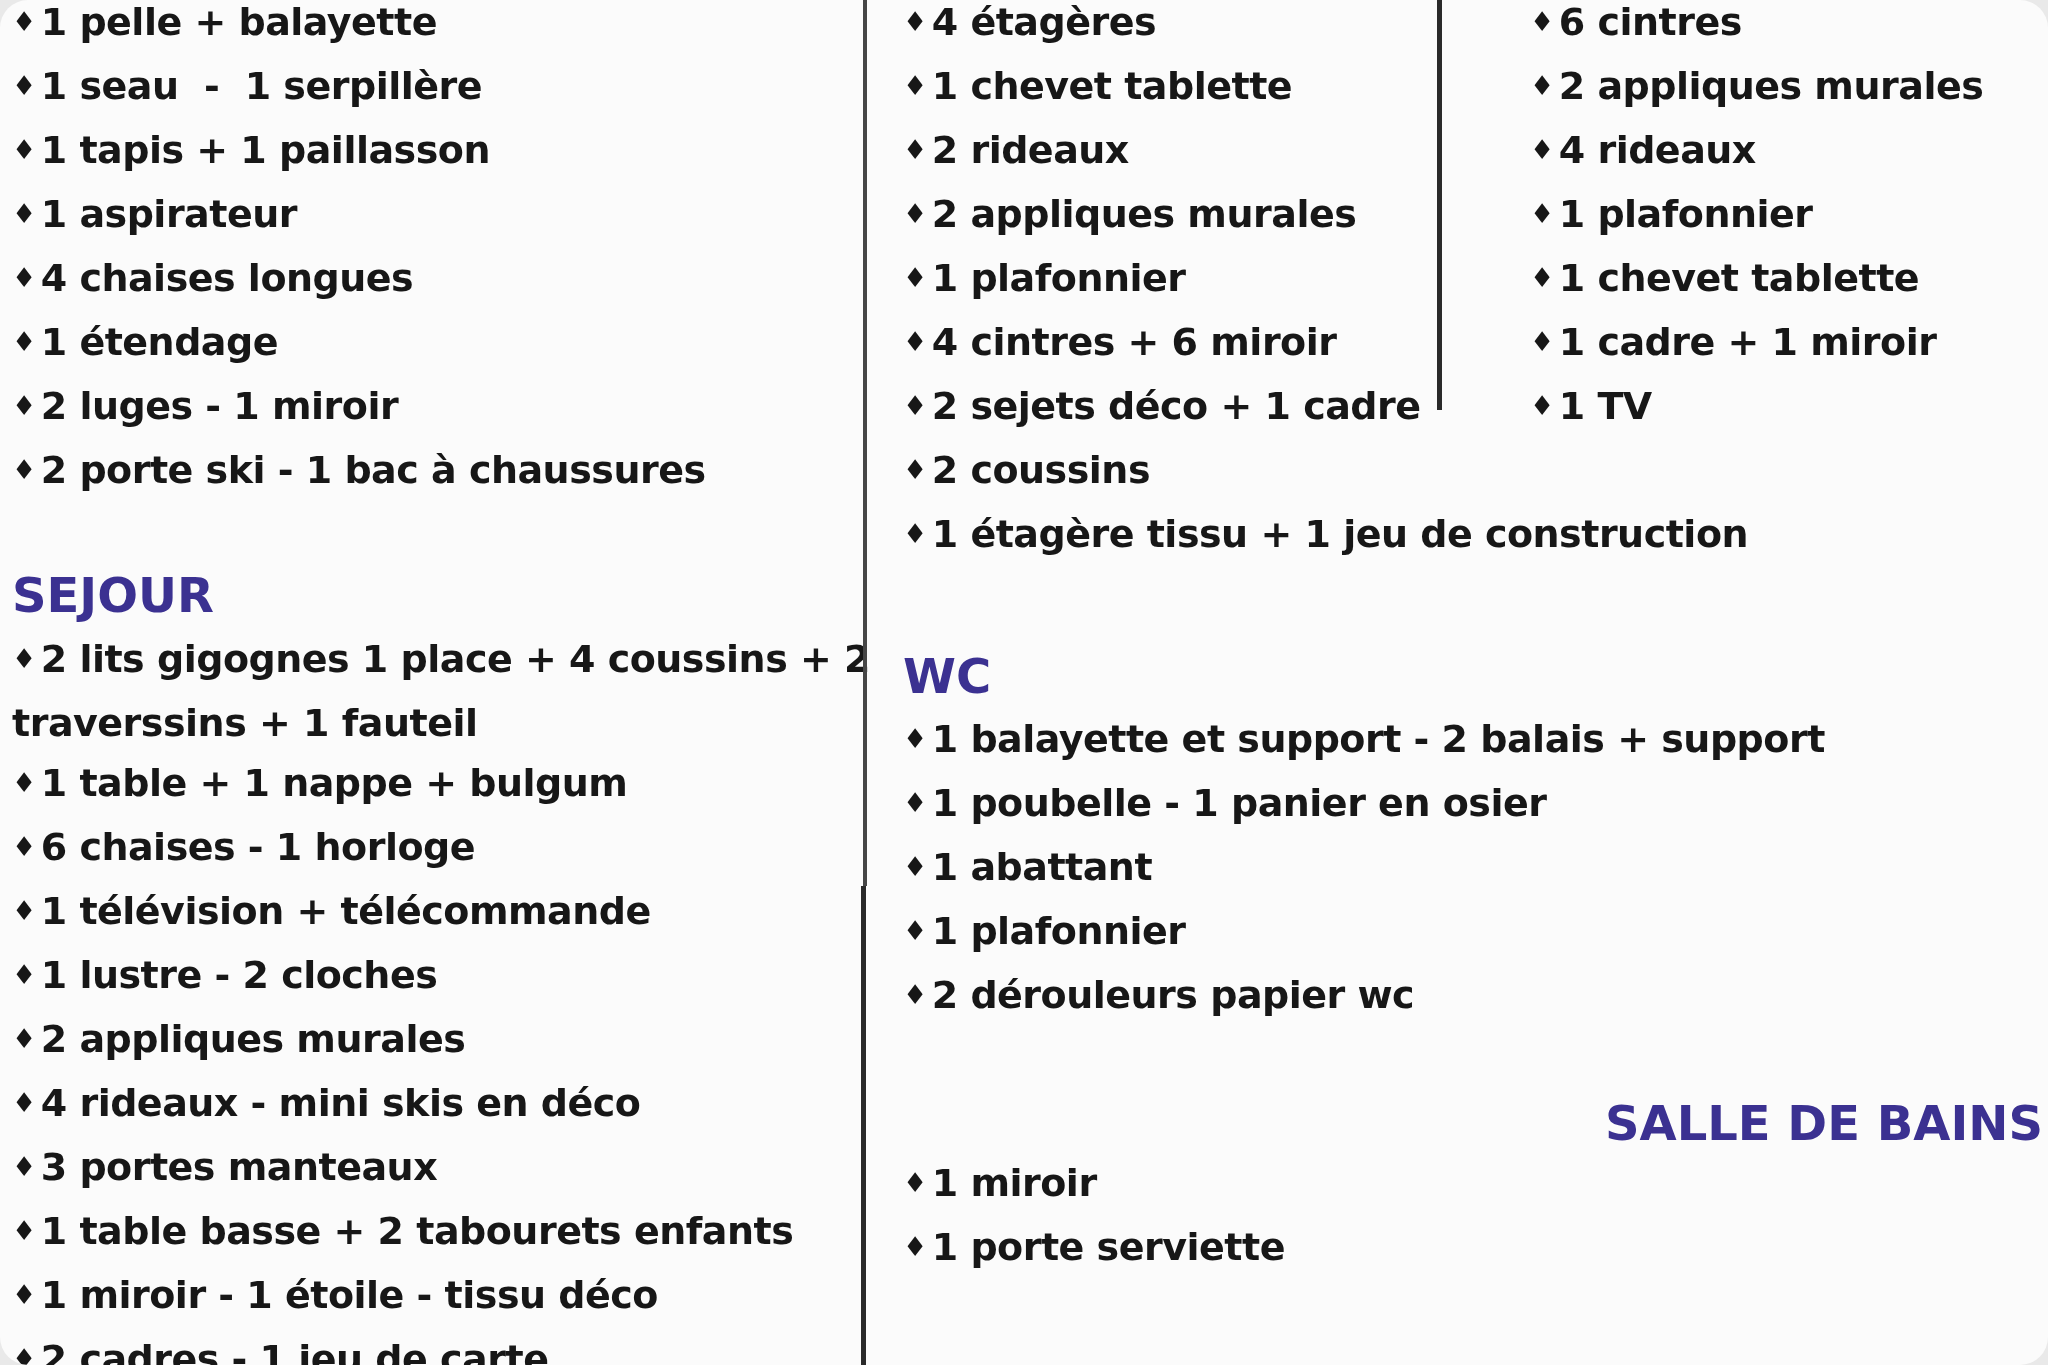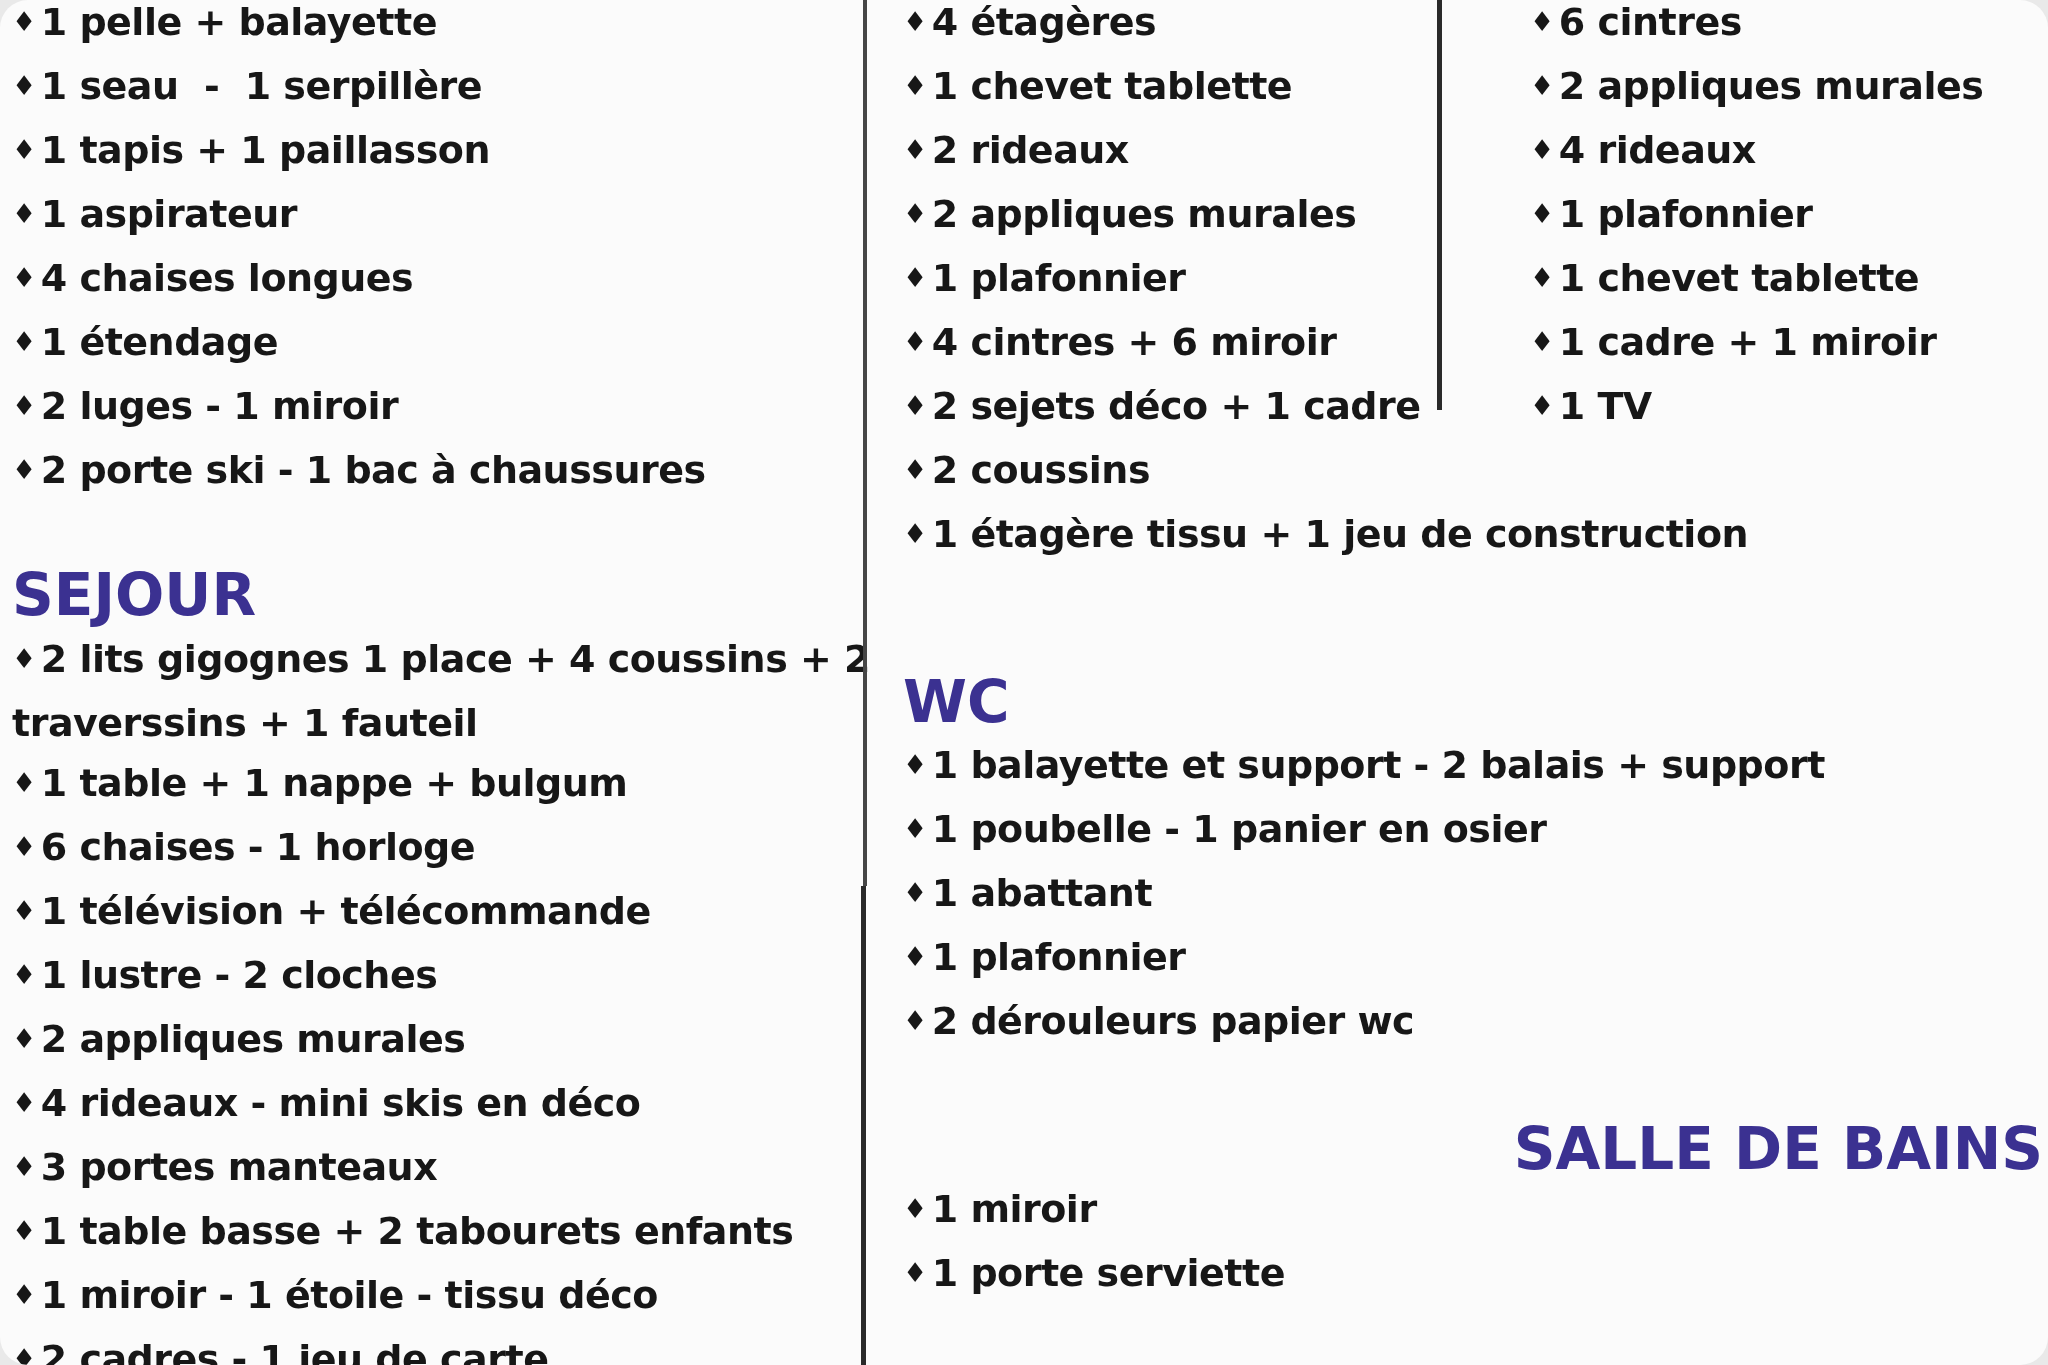--- a/index.html
+++ b/index.html
@@ -17,21 +17,21 @@
     overflow:hidden;
     font-family:"DejaVu Sans", sans-serif;
     border-radius:28px;
   }
   .col{position:absolute;top:0;}
   #col-left{left:12px;width:848px;}
   #col-middle{left:903px;width:1140px;}
   #col-right{left:1530px;width:548px;}
 
   .section-heading{
-    font-size:58px;
+    font-size:48px;
     line-height:60px;
     font-weight:bold;
     color:var(--heading);
     letter-spacing:0px;
     white-space:pre;
   }
   .list-item{
     font-size:38px;
     line-height:60px;
     font-weight:bold;
@@ -46,21 +46,21 @@
     position:relative;
     top:-4px;
     color:var(--text);
   }
 
   
   #col-left  .sec-0{margin-top:-8px;}
   #col-left  .sec-1 .section-heading{margin-top:61px;}
   #col-left  .sec-1 .items{margin-top:4px;}
   #col-middle .sec-0{margin-top:-8px;}
-  #col-middle .sec-1 .section-heading{margin-top:104px;}
+  #col-middle .sec-1 .section-heading{margin-top:78px;}
   #col-middle .sec-1 .items{margin-top:3px;}
   #col-middle .sec-2 .section-heading{margin-top:64px;text-align:right;}
   #col-middle .sec-2 .items{margin-top:0px;}
   #col-right .sec-0{margin-top:-8px;}
 
   .divider{position:absolute;}
   #divider-1-top{left:863px;top:0;width:4px;height:886px;background:var(--line-mid);}
   #divider-1-bottom{left:861px;top:886px;width:5px;height:479px;background:var(--line-dark);}
   #divider-2{left:1437px;top:0;width:5px;height:410px;background:var(--line-dark);}
 </style>

